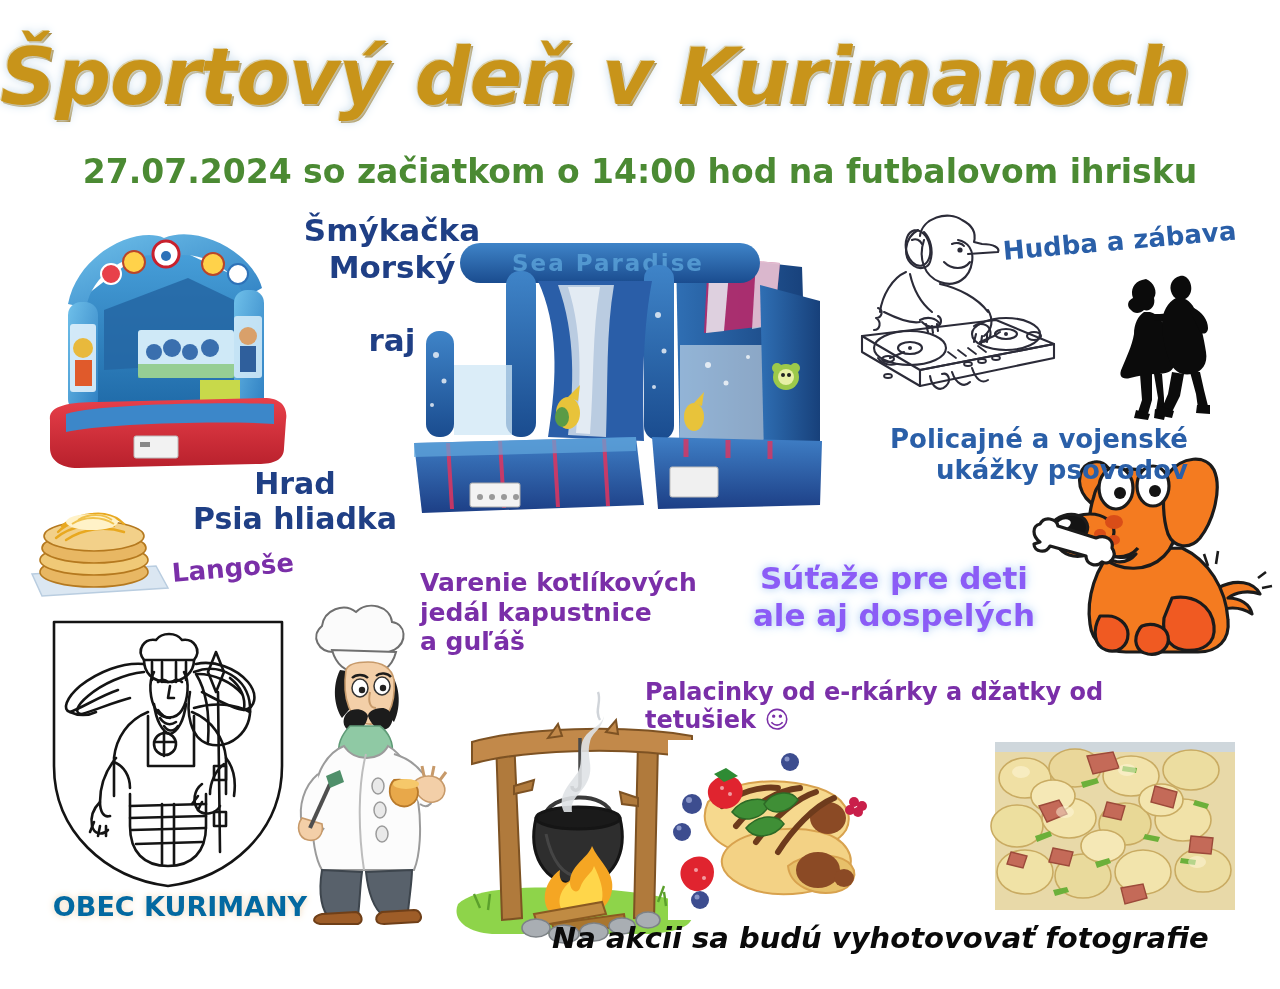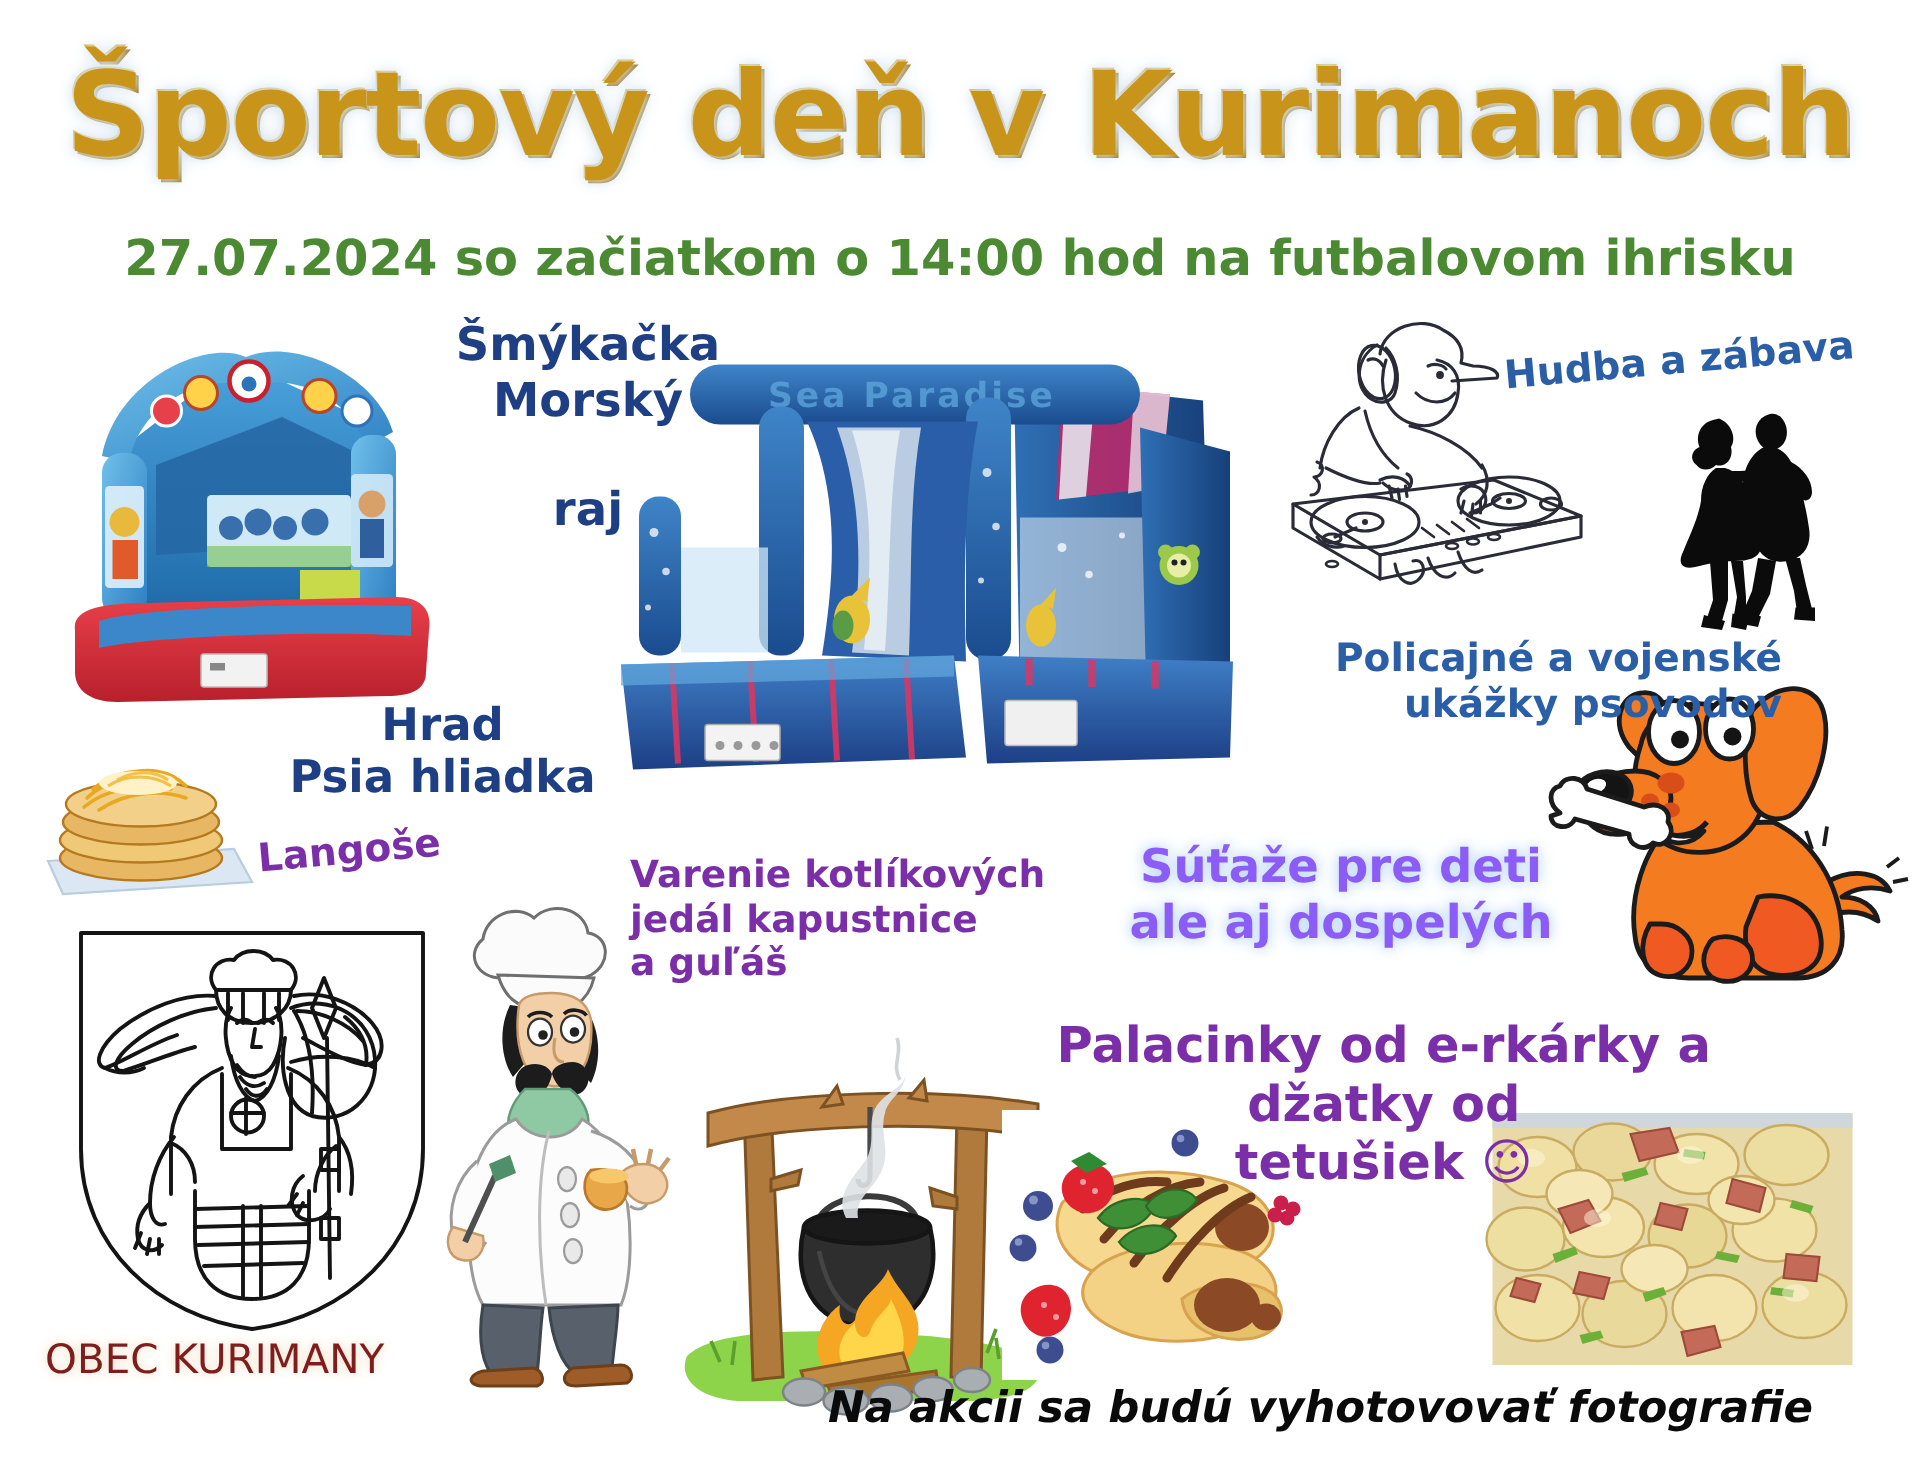--- a/index.html
+++ b/index.html
@@ -5,28 +5,29 @@
 <style>
   html,body{margin:0;padding:0;background:#ffffff;}
   body{
     font-family:"DejaVu Sans", sans-serif;
     width:1280px;height:989px;overflow:hidden;position:relative;
   }
   .poster{position:relative;width:1280px;height:989px;background:#fff;overflow:hidden;}
 
   
   .title{
-    position:absolute;left:0;top:32px;width:1280px;text-align:center;
+    position:absolute;left:0;top:32px;width:1280px;text-align:left;
     font-family:"DejaVu Sans", sans-serif;
     font-weight:bold;font-size:78px;letter-spacing:-1px;
     color:#C8941A;
     text-shadow:
        0 0 6px #dfeaf2, 0 0 12px #cfe0ee,
        2px 2px 0 #9a6f0d, -1px -1px 0 #e0ae3b;
     white-space:nowrap;
+    font-style:italic;
   }
   .subtitle{
     position:absolute;left:0;top:152px;width:1280px;text-align:center;
     font-family:"DejaVu Sans", sans-serif;
     font-weight:600;font-size:33px;color:#4B8A33;white-space:nowrap;
     letter-spacing:0px;
   }
 
   .lbl{position:absolute;font-family:"DejaVu Sans", sans-serif;line-height:1.18;}
 
@@ -56,26 +57,26 @@
   .lbl-langose{
     left:172px;top:558px;
     font-size:26px;font-weight:bold;color:#7A2FA8;
     transform:rotate(-5deg);transform-origin:left center;
   }
   .lbl-varenie{
     left:420px;top:568px;width:310px;text-align:left;
     font-size:25px;font-weight:bold;color:#7A2FA8;
   }
   .lbl-palacinky{
-    left:645px;top:678px;width:555px;text-align:center;
-    font-size:33px;font-weight:bold;color:#7A2FA8;
+    left:645px;top:678px;width:555px;text-align:left;
+    font-size:24px;font-weight:bold;color:#7A2FA8;
   }
   .lbl-obec{
-    left:30px;top:891px;width:300px;text-align:left;
-    font-size:27px;font-weight:normal;color:#7f1d1d;
+    left:30px;top:891px;width:300px;text-align:center;
+    font-size:27px;font-weight:bold;color:#0369a1;
     text-shadow:0 0 5px #f6e9d8,0 0 9px #f3e2cb;
   }
   .lbl-web{
     left:30px;top:928px;width:300px;text-align:center;
     font-size:21px;font-weight:bold;color:#1b1b1b;
     text-shadow:0 0 5px #f6e9d8,0 0 9px #f3e2cb;
   }
   .lbl-foto{
     left:552px;top:921px;width:712px;text-align:left;
     font-size:29px;font-weight:bold;font-style:italic;color:#0a0a0a;

